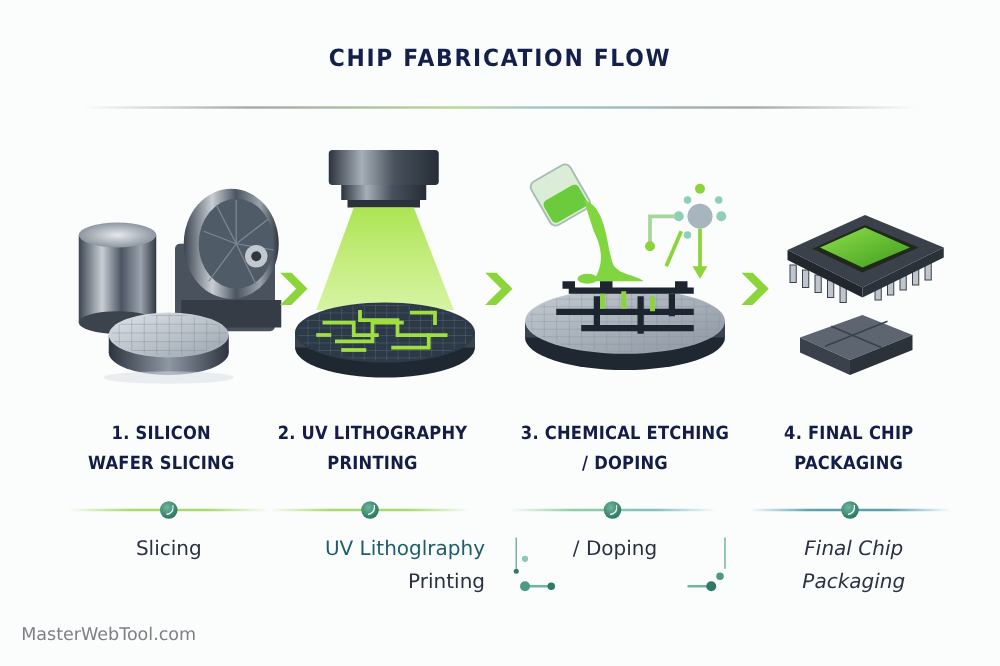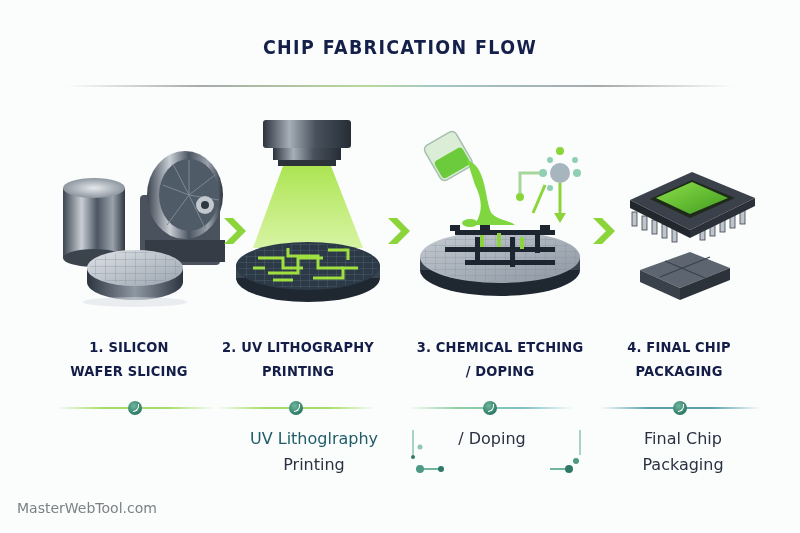--- a/index.html
+++ b/index.html
@@ -276,39 +276,40 @@
 <div class="divider" style="left:408px;top:401px;width:165px;">
   <div class="line" style="background:linear-gradient(90deg,rgba(120,200,140,0),#8fd0a0 30%,#7fc0c4 70%,rgba(120,200,190,0));"></div>
   <div class="dot" style="left:75px;"></div>
 </div>
 <div class="divider" style="left:600px;top:401px;">
   <div class="line" style="background:linear-gradient(90deg,rgba(80,160,180,0),#5aa2b2 30%,#5aa2b2 70%,rgba(80,160,180,0));"></div>
   <div class="dot"></div>
 </div>
 
 <div class="step-desc" style="left:35px;top:426px;">
-</div>
-<div class="step-desc teal" style="left:214px;top:426px;">
+  <div>Slicing</div>
+</div>
+<div class="step-desc teal" style="left:188px;top:426px;text-align:right;">
   <div class="l1">UV Lithoglraphy</div>
   <div>Printing</div>
 </div>
 <div class="step-desc" style="left:392px;top:426px;">
   <div>/ Doping</div>
 </div>
 
 <svg class="illus" style="left:408px;top:425px;" width="180" height="50" viewBox="0 0 180 50">
   <line x1="5" y1="5" x2="5" y2="30" stroke="#6fb79c" stroke-width="1.2"></line>
   <circle cx="5" cy="32" r="2" fill="#2e7a66"></circle>
   <circle cx="12" cy="22" r="2.5" fill="#8fc6b8"></circle>
   <line x1="12" y1="44" x2="32" y2="44" stroke="#6fb79c" stroke-width="2"></line>
   <circle cx="12" cy="44" r="4" fill="#4c9a84"></circle>
     <circle cx="33" cy="44" r="3" fill="#2e7a66"></circle>
   <line x1="142" y1="44" x2="160" y2="44" stroke="#6fb79c" stroke-width="2"></line>
   <circle cx="161" cy="44" r="4" fill="#2e7a66"></circle>
   <circle cx="168" cy="36" r="3" fill="#4c9a84"></circle>
   <line x1="172" y1="5" x2="172" y2="30" stroke="#6fb79c" stroke-width="1.2"></line>
 </svg>
-<div class="step-desc" style="left:583px;top:426px;">
+<div class="step-desc" style="left:583px;top:426px;font-style:italic;">
   <div>Final Chip</div>
   <div>Packaging</div>
 </div>
 
 <div class="footer">MasterWebTool.com</div>
 
 </body></html>

